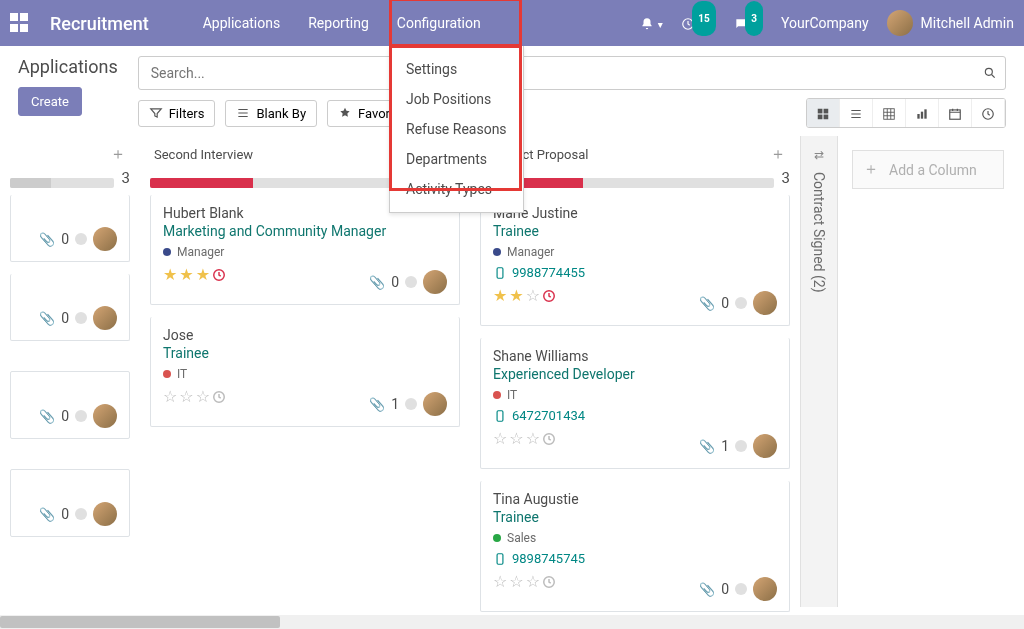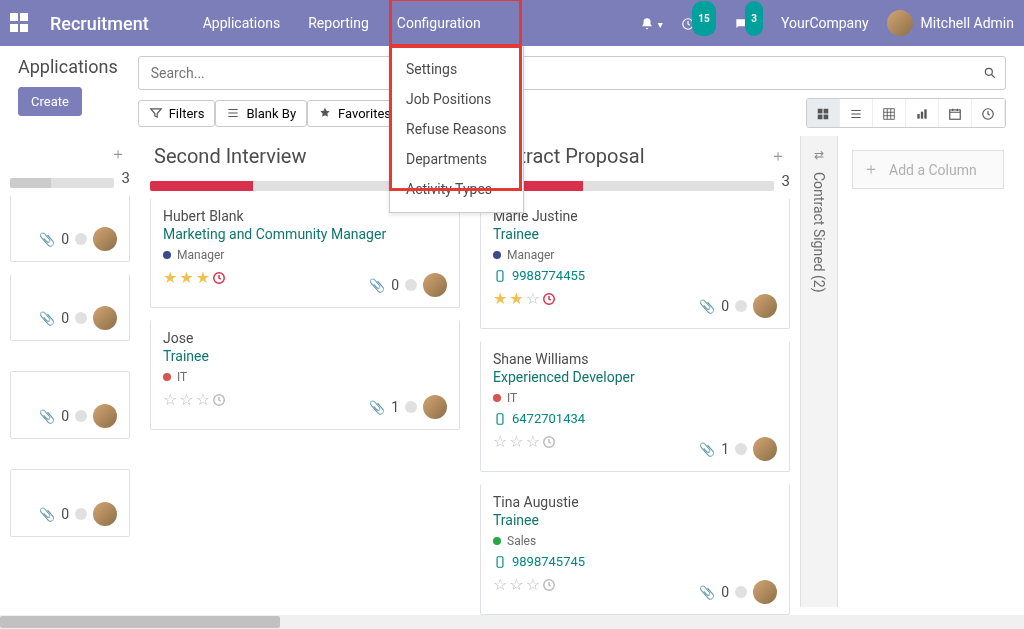--- a/index.html
+++ b/index.html
@@ -15,30 +15,30 @@
 .badge { background:#00A09D; color:#fff; border-radius:10px; padding:12px 6px; font-size:10px; font-weight:700; margin-left:-6px; position:relative; top:-6px;}
 .avatar { width:26px; height:26px; border-radius:50%; background:linear-gradient(135deg,#d4a574,#8b6f47); display:inline-block; }
 .control-bar { padding:10px 18px 8px; display:flex; align-items:flex-start; gap:20px; }
 .control-left { flex:0 0 auto; }
 .page-title { font-size:18px; color:#4c4c4c; margin-bottom:10px; font-weight:400; }
 .btn { border:1px solid transparent; padding:6px 12px; border-radius:3px; font-size:13px; cursor:pointer; background:#fff;}
 .btn-primary { background:#7B7EB8; color:#fff; border-color:#7B7EB8;}
 .search-area { flex:1; }
 .search-box { border:1px solid #ccc; border-radius:3px; display:flex; align-items:center; padding:4px 8px; margin-bottom:8px;}
 .search-box input { border:none; outline:none; flex:1; font-size:14px; padding:4px;}
-.filter-row { display:flex; align-items:center;}
+.filter-row { display:flex; gap:10px; align-items:center;}
 .filter-btn { border:1px solid #ccc; background:#fff; padding:5px 10px; border-radius:3px; font-size:13px; cursor:pointer; display:flex; align-items:center; gap:6px;}
 .view-switch { margin-left:auto; display:flex; border:1px solid #ccc; border-radius:3px; overflow:hidden;}
 .view-switch button { border:none; background:#fff; padding:6px 9px; cursor:pointer; font-size:14px; color:#6b6b6b; border-right:1px solid #eee;}
 .view-switch button.active{ background:#e9ecef;}
 .kanban { display:flex; overflow-x:auto; padding:0 0 10px 0; height:calc(629px - 46px - 88px - 14px); position:relative;}
 .column { min-width:330px; padding:0 10px; flex:0 0 auto;}
 .column.narrow { min-width:140px; }
 .col-header { display:flex; align-items:center; justify-content:space-between; padding:8px 4px 4px;}
-.col-title { font-size:20px; color:#4c4c4c;}
+.col-title { font-size:13px; color:#4c4c4c;}
 .plus-icon { color:#9a9a9a; font-size:16px; cursor:pointer;}
 .progress-bar { height:10px; background:#e0e0e0; border-radius:2px; display:flex; margin:4px 0 2px; overflow:hidden;}
 .progress-seg { height:100%;}
 .col-count { text-align:right; font-size:15px; color:#4c4c4c; margin-bottom:8px;}
 .progress-row{display:flex;align-items:center;gap:8px;}
 .progress-row .progress-bar{flex:1;}
 .card { border:1px solid #dee2e6; border-radius:2px; background:#fff; margin-bottom:12px; border-top:none;}
 .card:first-of-type{border-top:1px solid #dee2e6;}
 .card-body{padding:10px 12px;}
 .card .name { font-size:14px; color:#4c4c4c; margin-bottom:2px;}

